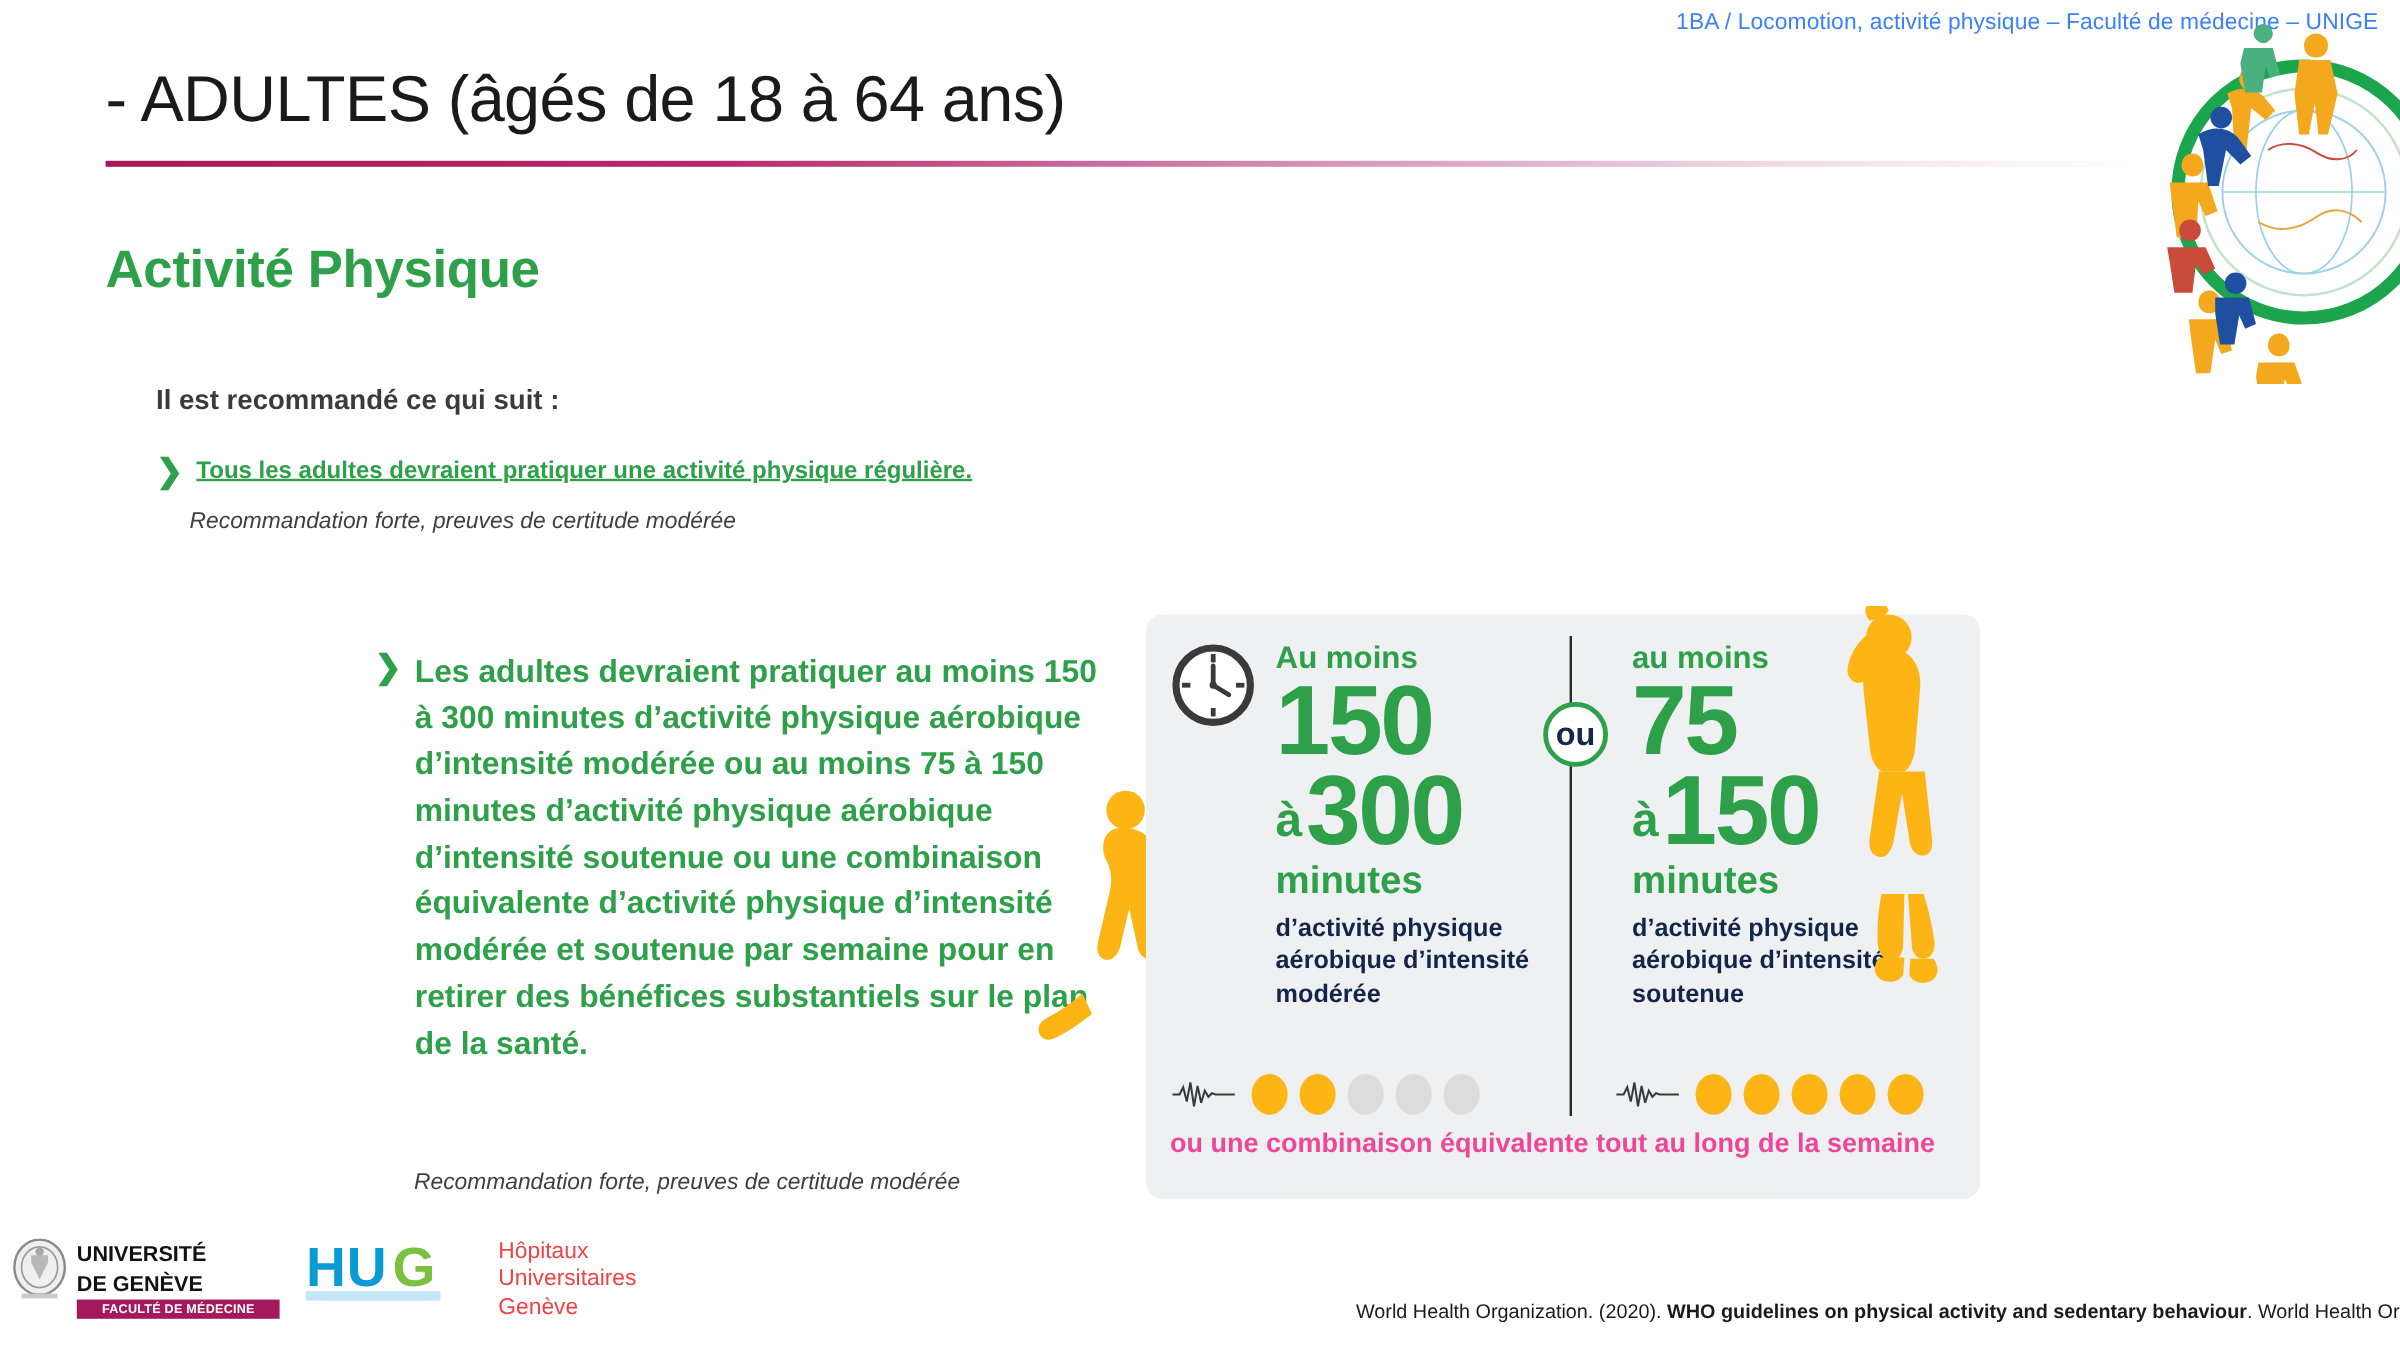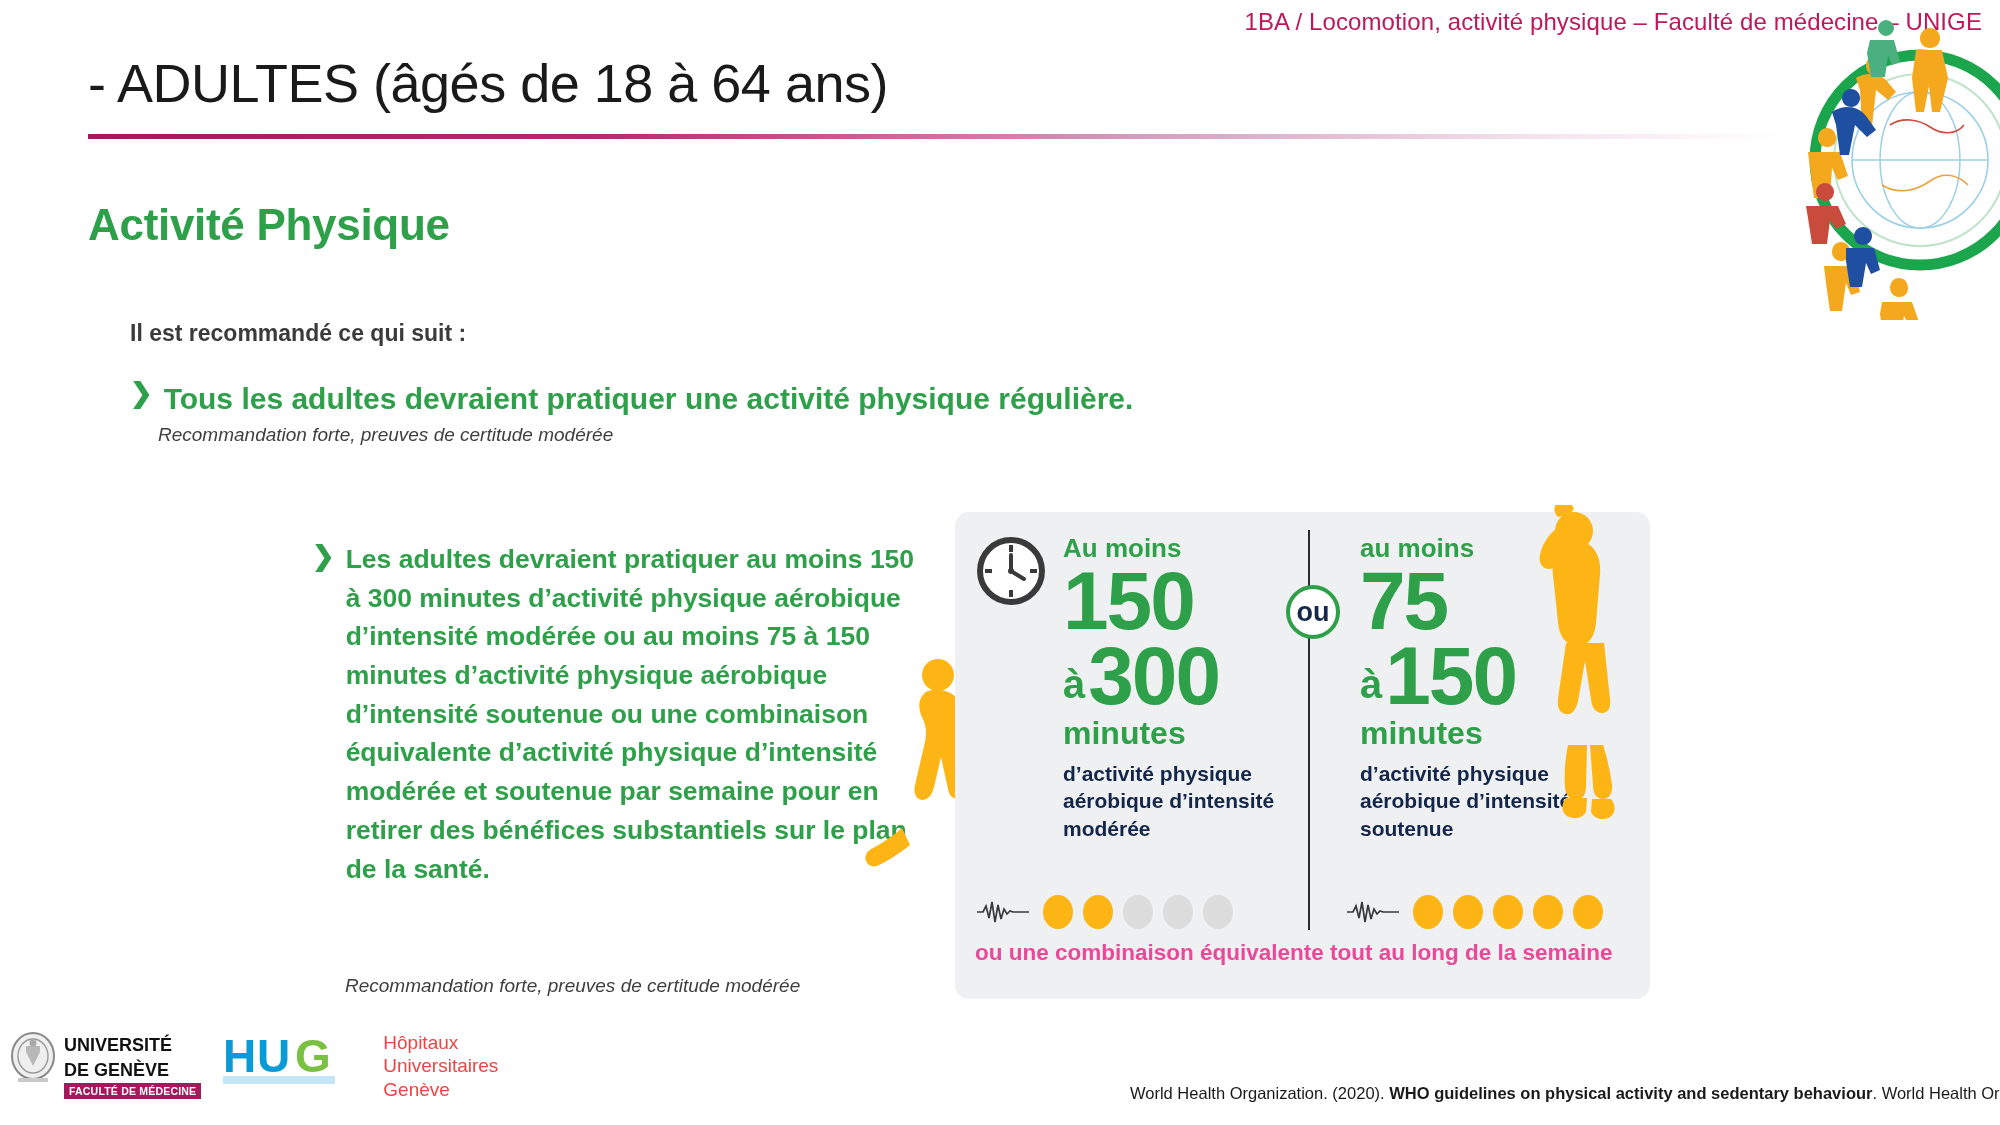--- a/index.html
+++ b/index.html
@@ -1,21 +1,21 @@
 <!DOCTYPE html>
 <html><head>
 <meta charset="utf-8">
 <style>
   html,body{margin:0;padding:0;}
   body{
     width:2000px;height:1125px;background:#ffffff;overflow:hidden;
     font-family:"Liberation Sans", sans-serif;position:relative;
   }
   
-  .topbar{position:absolute;top:8px;right:18px;font-size:24px;color:#be185d;letter-spacing:.1px;}
+  .topbar{position:absolute;top:8px;right:18px;font-size:19px;color:#3b82f6;letter-spacing:.1px;}
   
   .slide-title{
     position:absolute;left:88px;top:52px;font-size:54px;color:#1a1a1a;
     font-weight:400;letter-spacing:-.5px;white-space:nowrap;
   }
   .title-rule{
     position:absolute;left:88px;top:134px;width:1700px;height:5px;
     background:linear-gradient(to right,#a3195b 0%,#b52a6e 30%,#d79cbd 62%,#f3e2ec 85%,#ffffff 100%);
   }
   
@@ -25,21 +25,21 @@
   }
   
   .intro{
     position:absolute;left:130px;top:320px;font-size:23px;font-weight:bold;color:#3b3b3b;
   }
   .bullet-row{position:absolute;display:flex;align-items:flex-start;}
   .chev{color:#2ea04a;font-weight:bold;margin-right:11px;line-height:1;}
   
   .b1{left:130px;top:380px;}
   .b1 .chev{font-size:27px;}
-  .b1 .txt{font-size:30px;font-weight:bold;color:#2ea04a;line-height:1.25;}
+  .b1 .txt{font-size:20px;font-weight:bold;color:#2ea04a;line-height:1.25;text-decoration:underline;}
   .note1{position:absolute;left:158px;top:424px;font-size:19px;font-style:italic;color:#3f3f3f;}
   
   .b2{left:312px;top:540px;width:620px;}
   .b2 .chev{font-size:27px;margin-top:3px;}
   .b2 .txt{font-size:26.5px;font-weight:bold;color:#2ea04a;line-height:1.46;}
   .note2{position:absolute;left:345px;top:975px;font-size:19px;font-style:italic;color:#3f3f3f;}
   
   .dancers{position:absolute;left:862px;top:645px;width:200px;height:240px;}
   
   .card{
@@ -78,21 +78,21 @@
   
   .footer-note{
     position:absolute;left:1130px;top:1084px;font-size:16.5px;color:#1a1a1a;white-space:nowrap;
   }
   .footer-note b{font-weight:bold;}
   .logos{position:absolute;left:10px;top:1030px;display:flex;align-items:flex-start;}
   .unige-seal{width:46px;height:52px;margin-right:8px;margin-top:2px;}
   .unige-text{font-size:18px;line-height:1.05;color:#111;font-weight:bold;margin-top:6px;}
   .unige-fac{
     display:inline-block;background:#a3195b;color:#fff;font-size:10.5px;font-weight:bold;
-    padding:2px 5px;margin-top:3px;letter-spacing:.2px;
+    padding:2px 21px;margin-top:3px;letter-spacing:.2px;
   }
   .hug-wrap{display:flex;align-items:flex-start;margin-left:22px;}
   .hug-mark{width:150px;height:54px;}
   .hug-text{font-size:19px;line-height:1.12;color:#ef4444;margin-left:10px;margin-top:2px;}
 </style>
 </head>
 <body>
 
 <div class="topbar">1BA / Locomotion, activité physique – Faculté de médecine – UNIGE</div>
 

